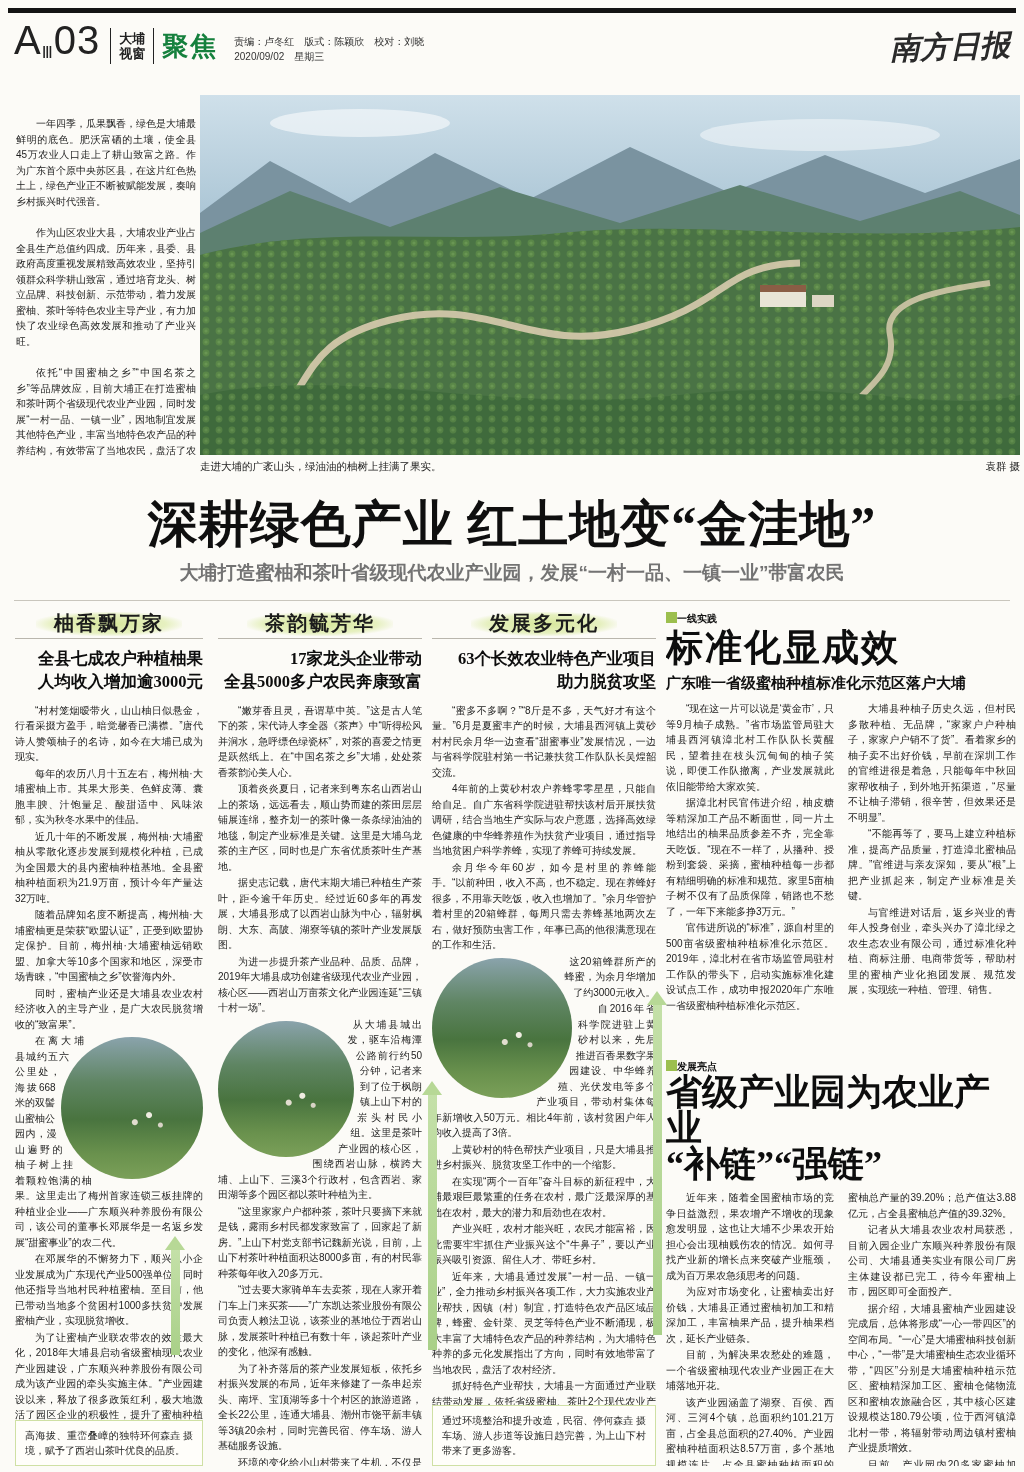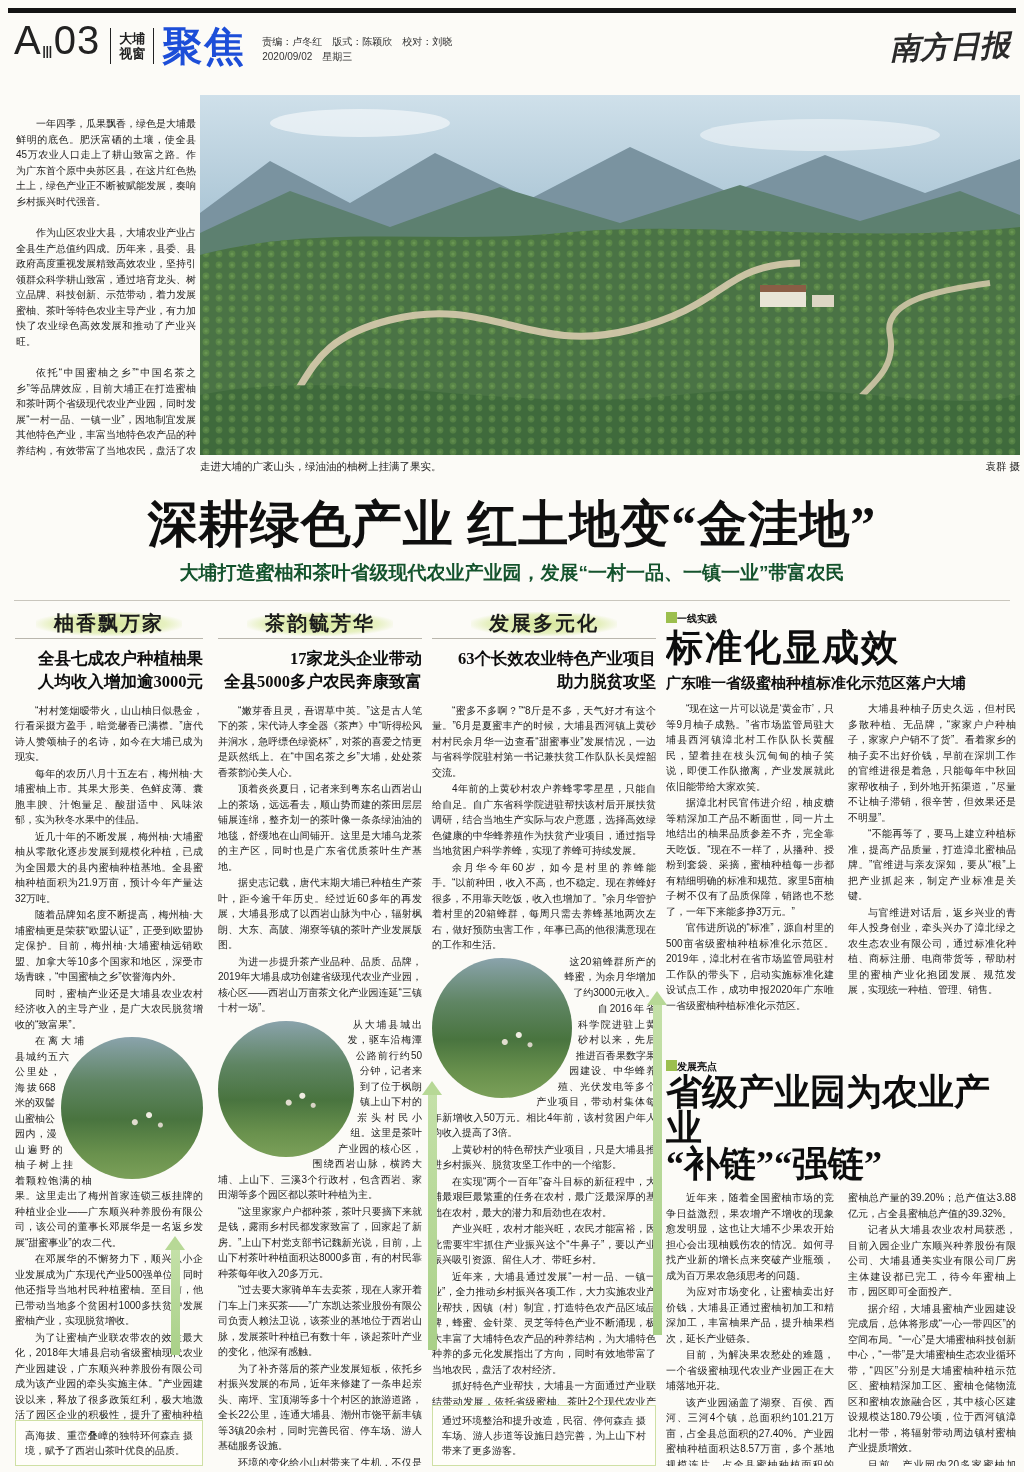--- a/index.html
+++ b/index.html
@@ -5,38 +5,38 @@
   html,body{margin:0;padding:0;background:#e8e6e0;}
   .page{position:relative;width:1024px;height:1472px;background:#fcfbf7;overflow:hidden;
         font-family:"Liberation Sans","DejaVu Sans",sans-serif;color:#1c1c1c;}
   
   .top-rule{position:absolute;left:8px;right:8px;top:8px;height:5px;background:#141414;}
   .masthead{position:absolute;left:14px;right:14px;top:20px;height:52px;display:flex;align-items:center;}
   .pagecode{font-size:40px;line-height:46px;font-weight:400;letter-spacing:1px;color:#222;}
   .pagecode .roman{font-size:16px;vertical-align:-4px;}
   .sect-small{margin-left:10px;padding:3px 8px;border-left:1.5px solid #222;border-right:1.5px solid #222;
               font-size:13px;line-height:15px;font-weight:700;color:#222;}
-  .sect-big{margin-left:8px;font-size:40px;line-height:44px;font-weight:900;color:#1d4ed8;letter-spacing:2px;}
+  .sect-big{margin-left:8px;font-size:26px;line-height:44px;font-weight:900;color:#15803d;letter-spacing:2px;}
   .credits{margin-left:16px;margin-top:6px;font-size:10px;line-height:15px;color:#333;}
   .brand{margin-left:auto;font-family:"DejaVu Serif","Liberation Serif",serif;font-style:italic;
          font-weight:700;font-size:30px;color:#2a2a2a;transform:rotate(-2deg);margin-top:2px;}
   
   .intro-col{position:absolute;left:16px;top:100px;width:180px;height:358px;overflow:hidden;
              font-size:10px;line-height:15.5px;text-align:justify;}
   .intro-col p{margin:16px 0 1px;text-indent:2em;}
   
   .hero{position:absolute;left:200px;top:95px;width:820px;height:360px;overflow:hidden;background:#9db8a0;}
   .hero svg{display:block;width:100%;height:100%;}
   .hero-caption{position:absolute;left:200px;top:460px;width:820px;display:flex;justify-content:space-between;
                 font-size:10.5px;color:#222;}
   
   .headline-block{position:absolute;left:30px;top:496px;width:964px;text-align:center;}
   .headline{font-family:"Liberation Serif","DejaVu Serif",serif;font-weight:900;font-size:50px;
             line-height:56px;letter-spacing:1px;color:#0f0f0f;}
-  .subheadline{margin-top:8px;font-weight:700;font-size:19px;color:#14532d;}
+  .subheadline{margin-top:8px;font-weight:700;font-size:19px;color:#737373;}
   .head-rule{position:absolute;left:14px;right:14px;top:600px;height:1px;background:#c9c6bd;}
   
   .content{position:absolute;left:15px;top:612px;width:1001px;height:854px;}
   .newscol{position:absolute;top:0;height:854px;overflow:hidden;font-size:10px;line-height:15.5px;text-align:justify;}
   #col1{left:0;width:188px;}
   #col2{left:203px;width:204px;}
   #col3{left:417px;width:224px;}
   .newscol p{margin:0 0 1px;text-indent:2em;}
   .col-header{text-align:center;margin-bottom:2px;}
   .col-header span{display:inline-block;font-size:20px;font-weight:900;letter-spacing:2px;padding:4px 18px;
@@ -178,21 +178,21 @@
 
     <div class="newscol" id="col2">
       <div class="col-header"><span>茶韵毓芳华</span></div>
       <div class="col-rule"></div>
       <div class="col-subhead">
         <div>17家龙头企业带动</div>
         <div>全县5000多户农民奔康致富</div>
       </div>
       <div>
           <p>“嫩芽香且灵，吾谓草中英。”这是古人笔下的茶，宋代诗人李全器《茶声》中“听得松风并涧水，急呼缥色绿瓷杯”，对茶的喜爱之情更是跃然纸上。在“中国名茶之乡”大埔，处处茶香茶韵沁美人心。</p>
-          <p>顶着炎炎夏日，记者来到粤东名山西岩山上的茶场，远远看去，顺山势而建的茶田层层铺展连绵，整齐划一的茶叶像一条条绿油油的地毯，舒缓地在山间铺开。这里是大埔乌龙茶的主产区，同时也是广东省优质茶叶生产基地。</p>
+          <p>顶着炎炎夏日，记者来到粤东名山西岩山上的茶场，远远看去，顺山势而建的茶田层层铺展连绵，整齐划一的茶叶像一条条绿油油的地毯，制定产业标准是关键。这里是大埔乌龙茶的主产区，同时也是广东省优质茶叶生产基地。</p>
           <p>据史志记载，唐代末期大埔已种植生产茶叶，距今逾千年历史。经过近60多年的再发展，大埔县形成了以西岩山脉为中心，辐射枫朗、大东、高陂、湖寮等镇的茶叶产业发展版图。</p>
           <p>为进一步提升茶产业品种、品质、品牌，2019年大埔县成功创建省级现代农业产业园，核心区——西岩山万亩茶文化产业园连延“三镇十村一场”。</p>
         </div>
       <div>
         <div class="photo-circle float-l" style="width:136px;height:136px;"></div>
         <div>
             <p>从大埔县城出发，驱车沿梅潭公路前行约50分钟，记者来到了位于枫朗镇上山下村的岽头村民小组。这里是茶叶产业园的核心区，围绕西岩山脉，横跨大埔、上山下、三溪3个行政村，包含西岩、家田湖等多个园区都以茶叶种植为主。</p>
             <p>“这里家家户户都种茶，茶叶只要摘下来就是钱，露雨乡村民都发家致富了，回家起了新房。”上山下村党支部书记魏新光说，目前，上山下村茶叶种植面积达8000多亩，有的村民靠种茶每年收入20多万元。</p>
             <p>“过去要大家骑单车去卖茶，现在人家开着门车上门来买茶——”广东凯达茶业股份有限公司负责人赖法卫说，该茶业的基地位于西岩山脉，发展茶叶种植已有数十年，谈起茶叶产业的变化，他深有感触。</p>
             <p>为了补齐落后的茶产业发展短板，依托乡村振兴发展的布局，近年来修建了一条串起岽头、南坪、宝顶湖等多十个村区的旅游道路，全长22公里，连通大埔县、潮州市饶平新丰镇等3镇20余村，同时完善民宿、停车场、游人基础服务设施。</p>

